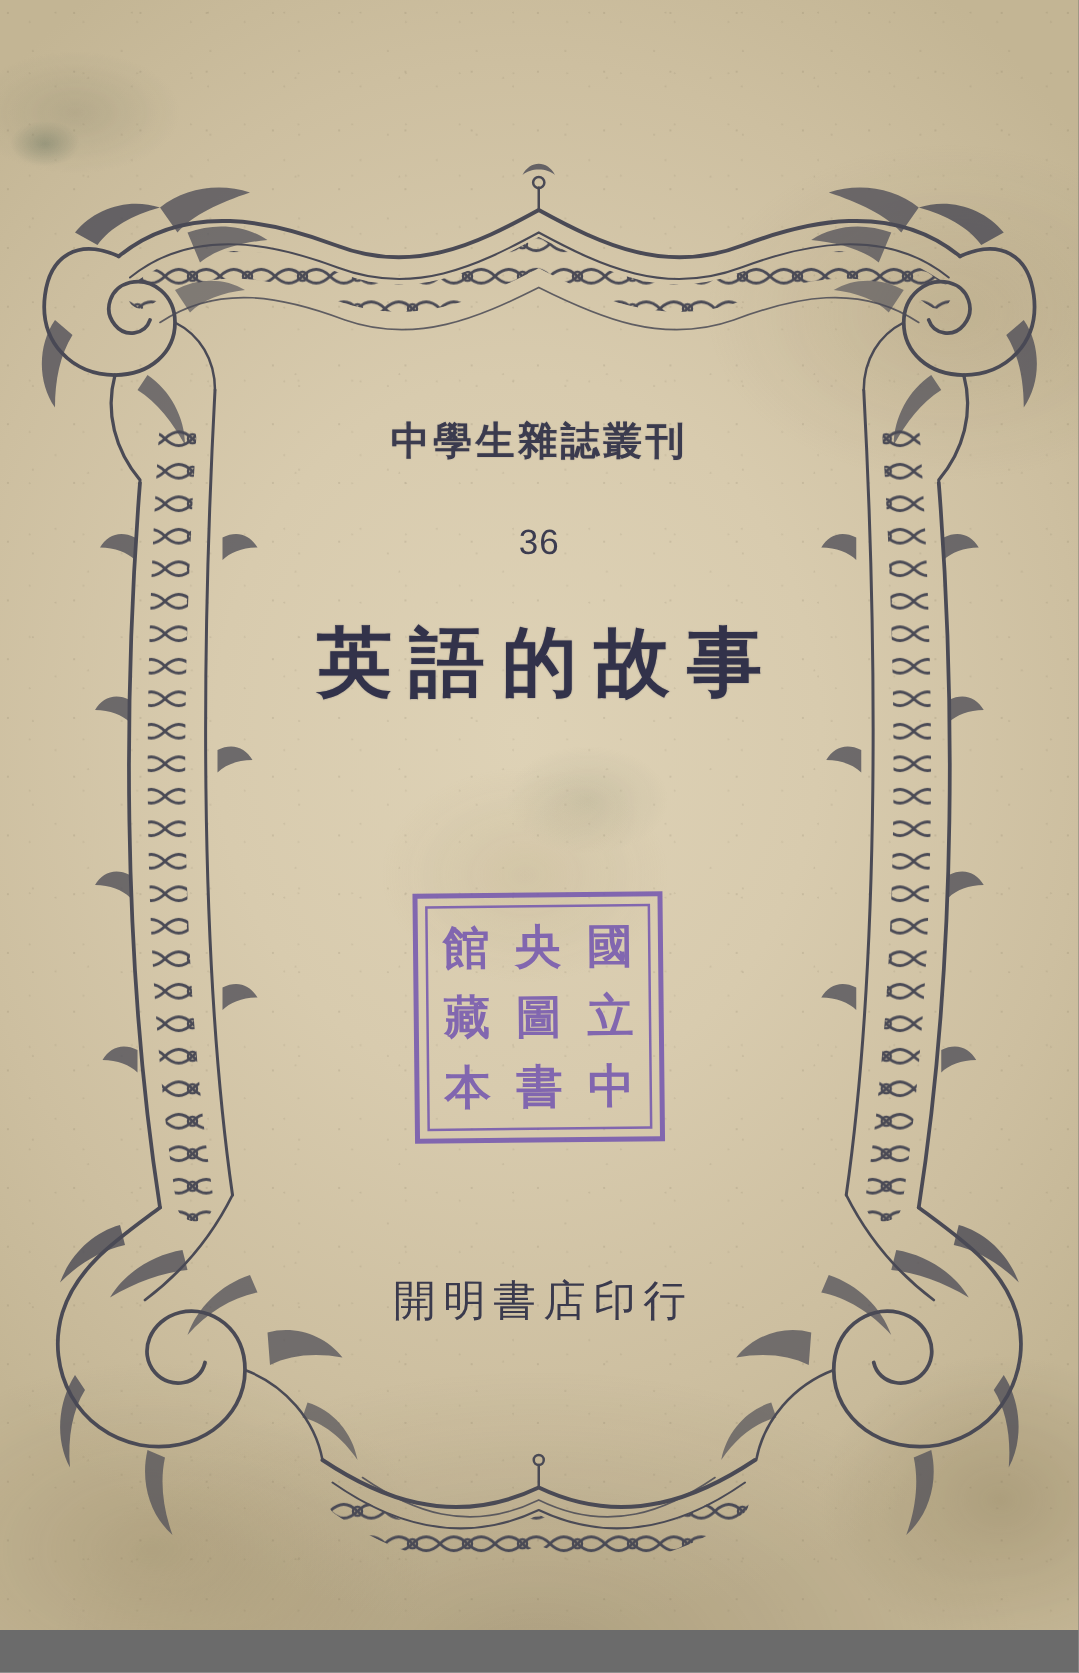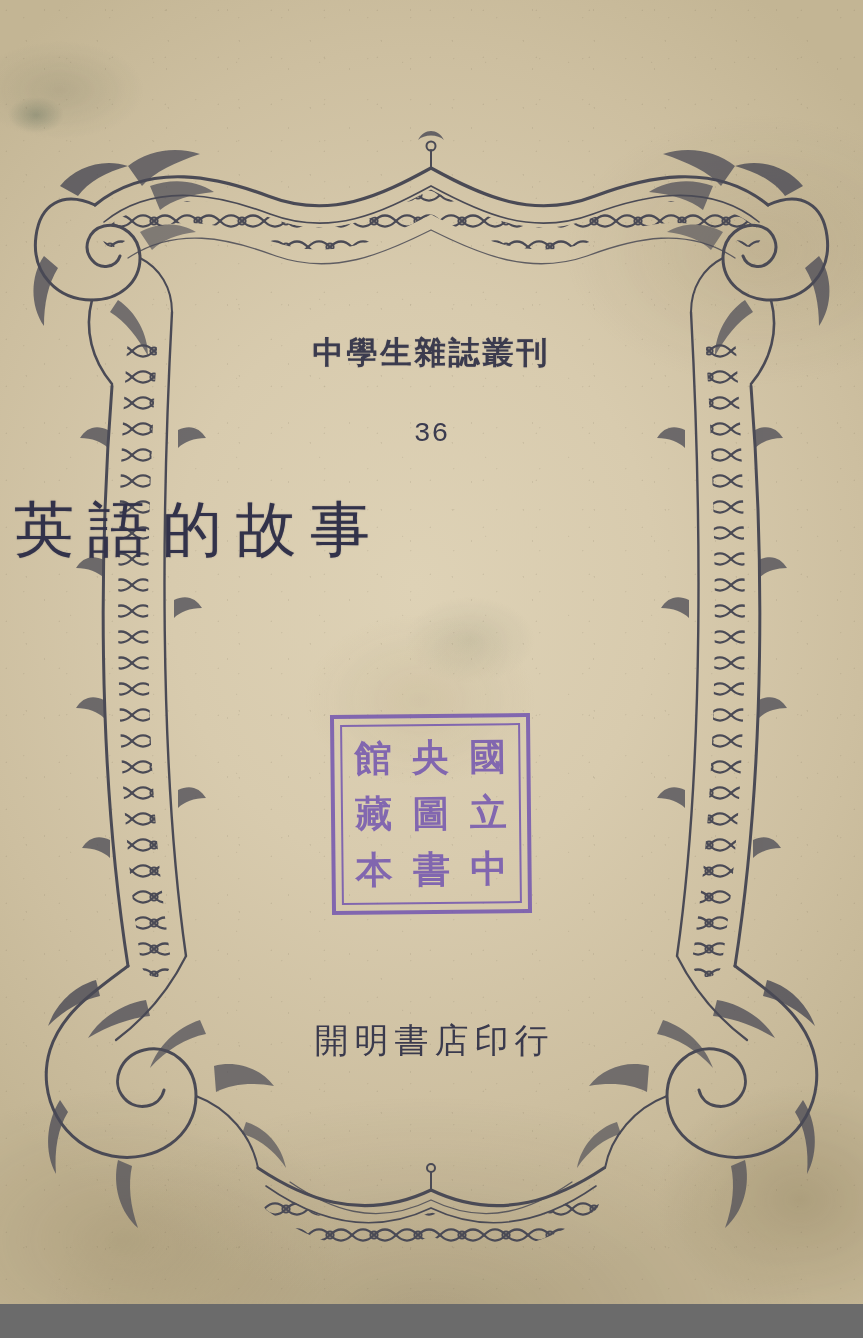--- a/index.html
+++ b/index.html
@@ -70,34 +70,34 @@
     color: #3b3b4e;
     font-weight: 600;
     text-shadow: 0 0 1px rgba(60,60,80,0.4);
   }
   .series-number {
     position: absolute;
     top: 418px;
     left: 0;
     right: 0;
     text-align: center;
-    font-family: Liberation Mono, monospace;
+    font-family: Liberation Sans, sans-serif;
     font-size: 28px;
     color: #3c3c50;
     letter-spacing: 1px;
   }
   .main-title {
     position: absolute;
     top: 490px;
     left: 0;
     right: 0;
-    text-align: left;
+    text-align: center;
     font-family: "DejaVu Sans", sans-serif;
     font-size: 60px;
-    font-weight: 400;
+    font-weight: 700;
     letter-spacing: 14px;
     text-indent: 14px;
     color: #32324a;
     text-shadow: 0 0 1.2px rgba(50,50,74,0.55);
   }
   .publisher-line {
     position: absolute;
     top: 1018px;
     left: 0;
     right: 0;

